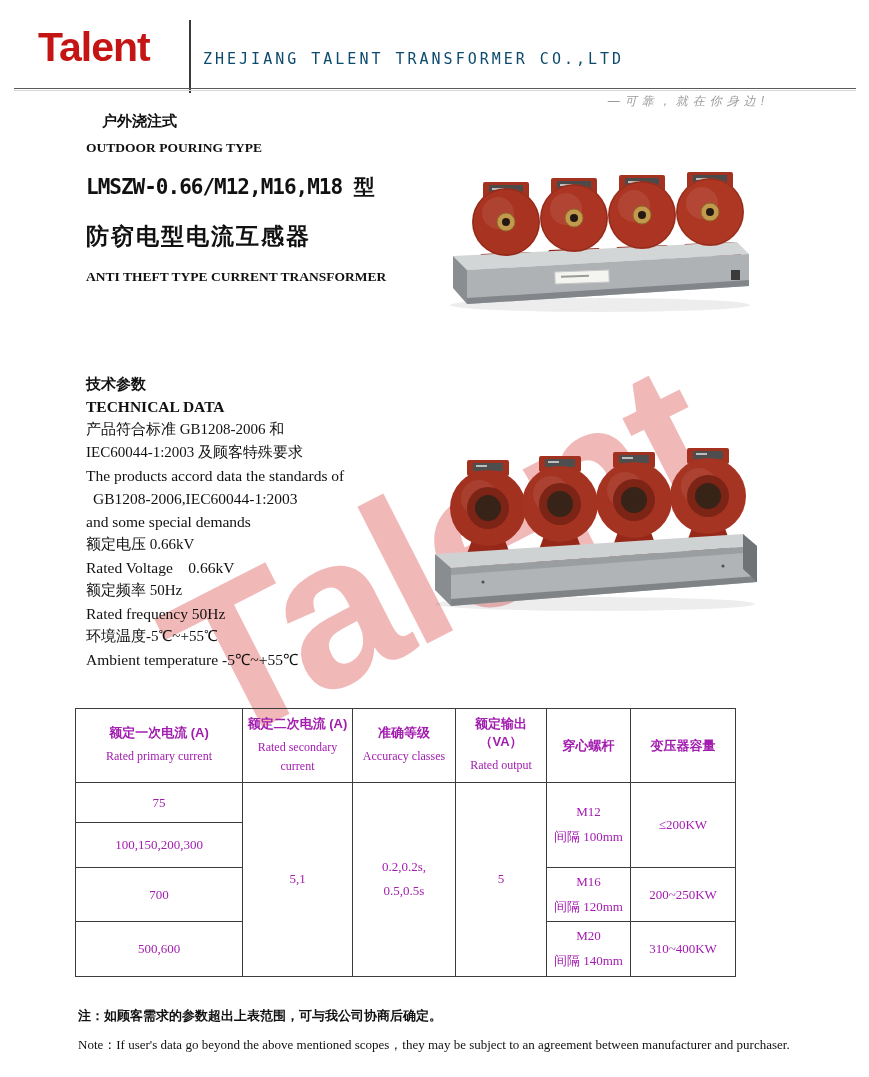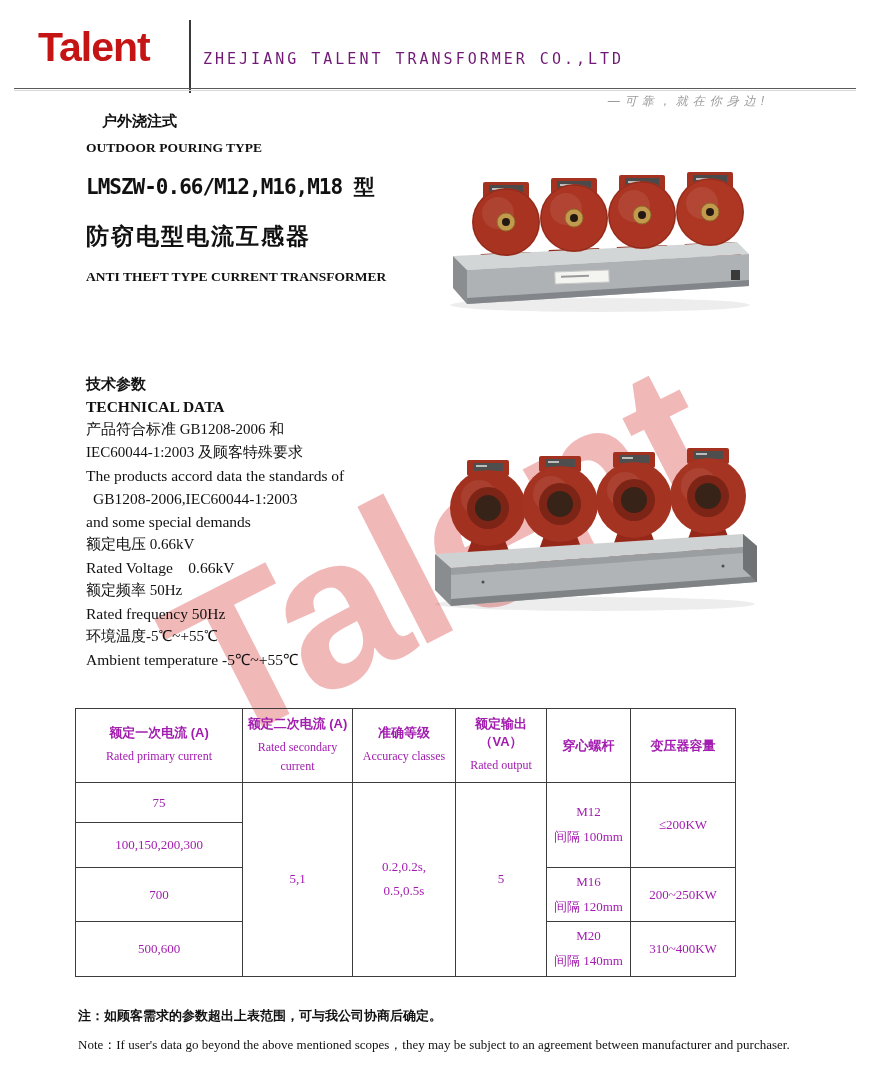--- a/index.html
+++ b/index.html
@@ -13,21 +13,21 @@
   
   .logo{
     left:38px;top:24px;
     font-size:41px;font-weight:bold;letter-spacing:-1px;
     color:#c41414;font-family:"Liberation Sans",sans-serif;
   }
   .hdr-divider{left:189px;top:20px;width:2px;height:73px;background:#3a3a3a;}
   .company{
     left:203px;top:50px;
     font-family:"DejaVu Sans Mono",monospace;
-    font-size:15px;letter-spacing:3px;color:#701a75;
+    font-size:15px;letter-spacing:3px;color:#0c4a6e;
   }
   .tagline{
     right:100px;top:60px;
     font-style:italic;font-size:12px;letter-spacing:5px;color:#9b9b9b;margin-top:33px;
   }
   .hrule1{left:14px;top:88px;width:842px;height:1px;background:#5a5a5a;}
   .hrule2{left:14px;top:90px;width:842px;height:1px;background:#d8d8d8;}
   
   .title-block{left:86px;top:112px;width:380px;z-index:2;}
   .t-cn-type{font-size:15px;font-weight:bold;margin-left:16px;}

